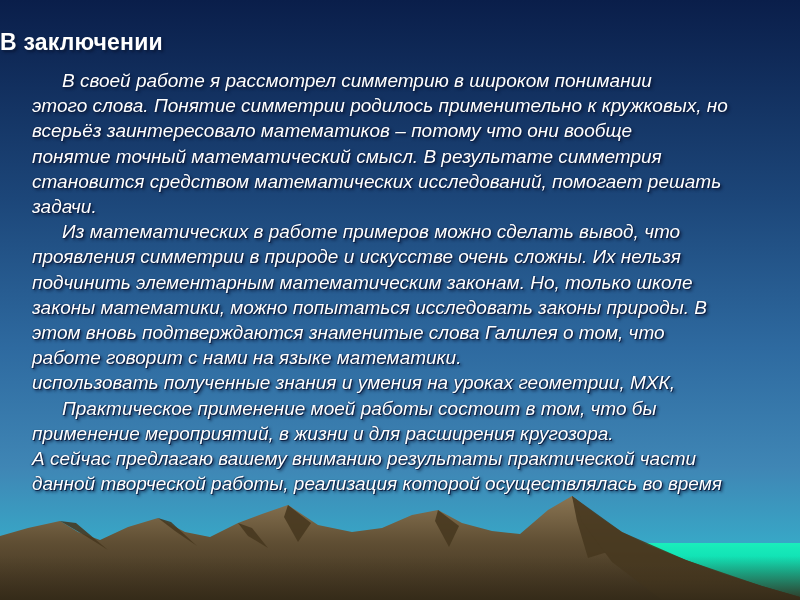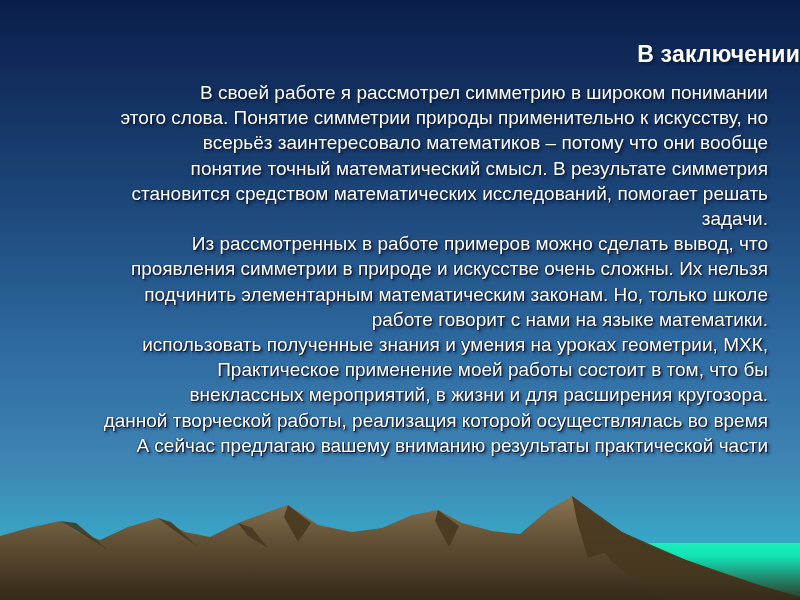--- a/index.html
+++ b/index.html
@@ -14,35 +14,36 @@
   svg.bg {
     position: absolute;
     left: 0; top: 0;
     width: 800px; height: 600px;
     display: block;
   }
   .content {
     position: absolute;
     left: 0; top: 0;
     width: 100%;
-    padding-top: 41px;
-    text-align: right;
+    padding-top: 29px;
+    text-align: left;
     color: var(--text, #ffffff);
   }
   .title {
     margin: 0 0 3px 0;
     font-size: 23px;
     font-weight: bold;
     line-height: 27px;
     letter-spacing: 0.2px;
     text-shadow: 1px 1px 0 #0d2247, 2px 2px 3px rgba(8,20,50,0.85);
   }
   .body {
     width: 736px;
     margin: 12px auto;
+    font-style: italic;
   }
   .line {
     font-size: 19px;
     line-height: 25.2px;
     white-space: nowrap;
     text-shadow: 1px 1px 0 #0d2247, 2px 2px 3px rgba(8,20,50,0.85), -1px 0 1px rgba(10,25,60,0.4);
   }
   .line.indent { text-indent: 30px; }
 </style>
 </head>
@@ -95,30 +96,32 @@
       <polygon points="572,496 622,532 686,560 762,586 800,597 800,600 662,600 612,562 582,522"></polygon>
     </g>
 
     <rect x="0" y="556" width="800" height="44" fill="url(#fgGrad)"></rect>
   </svg>
 
   <div class="content">
     <h1 class="title">В заключении</h1>
     <div class="body">
         <div class="line indent">В своей работе я рассмотрел симметрию в широком понимании</div>
-        <div class="line">этого слова. Понятие симметрии природы применительно к искусству, но</div>
+        <div class="line">этого слова. Понятие симметрии родилось применительно к кружковых, но</div>
         <div class="line">всерьёз заинтересовало математиков – потому что они вообще</div>
         <div class="line">понятие точный математический смысл. В результате симметрия</div>
         <div class="line">становится средством математических исследований, помогает решать</div>
         <div class="line">задачи.</div>
-        <div class="line indent">Из рассмотренных в работе примеров можно сделать вывод, что</div>
+        <div class="line indent">Из математических в работе примеров можно сделать вывод, что</div>
         <div class="line">проявления симметрии в природе и искусстве очень сложны. Их нельзя</div>
         <div class="line">подчинить элементарным математическим законам. Но, только школе</div>
+        <div class="line">законы математики, можно попытаться исследовать законы природы. В</div>
+        <div class="line">этом вновь подтверждаются знаменитые слова Галилея о том, что</div>
         <div class="line">работе говорит с нами на языке математики.</div>
         <div class="line">использовать полученные знания и умения на уроках геометрии, МХК,</div>
         <div class="line indent">Практическое применение моей работы состоит в том, что бы</div>
-        <div class="line">внеклассных мероприятий, в жизни и для расширения кругозора.</div>
+        <div class="line">применение мероприятий, в жизни и для расширения кругозора.</div>
+        <div class="line">А сейчас предлагаю вашему вниманию  результаты практической части</div>
         <div class="line">данной творческой работы, реализация которой осуществлялась во время</div>
-        <div class="line">А сейчас предлагаю вашему вниманию  результаты практической части</div>
       </div>
   </div>
 
 </div>
 
 </body></html>

